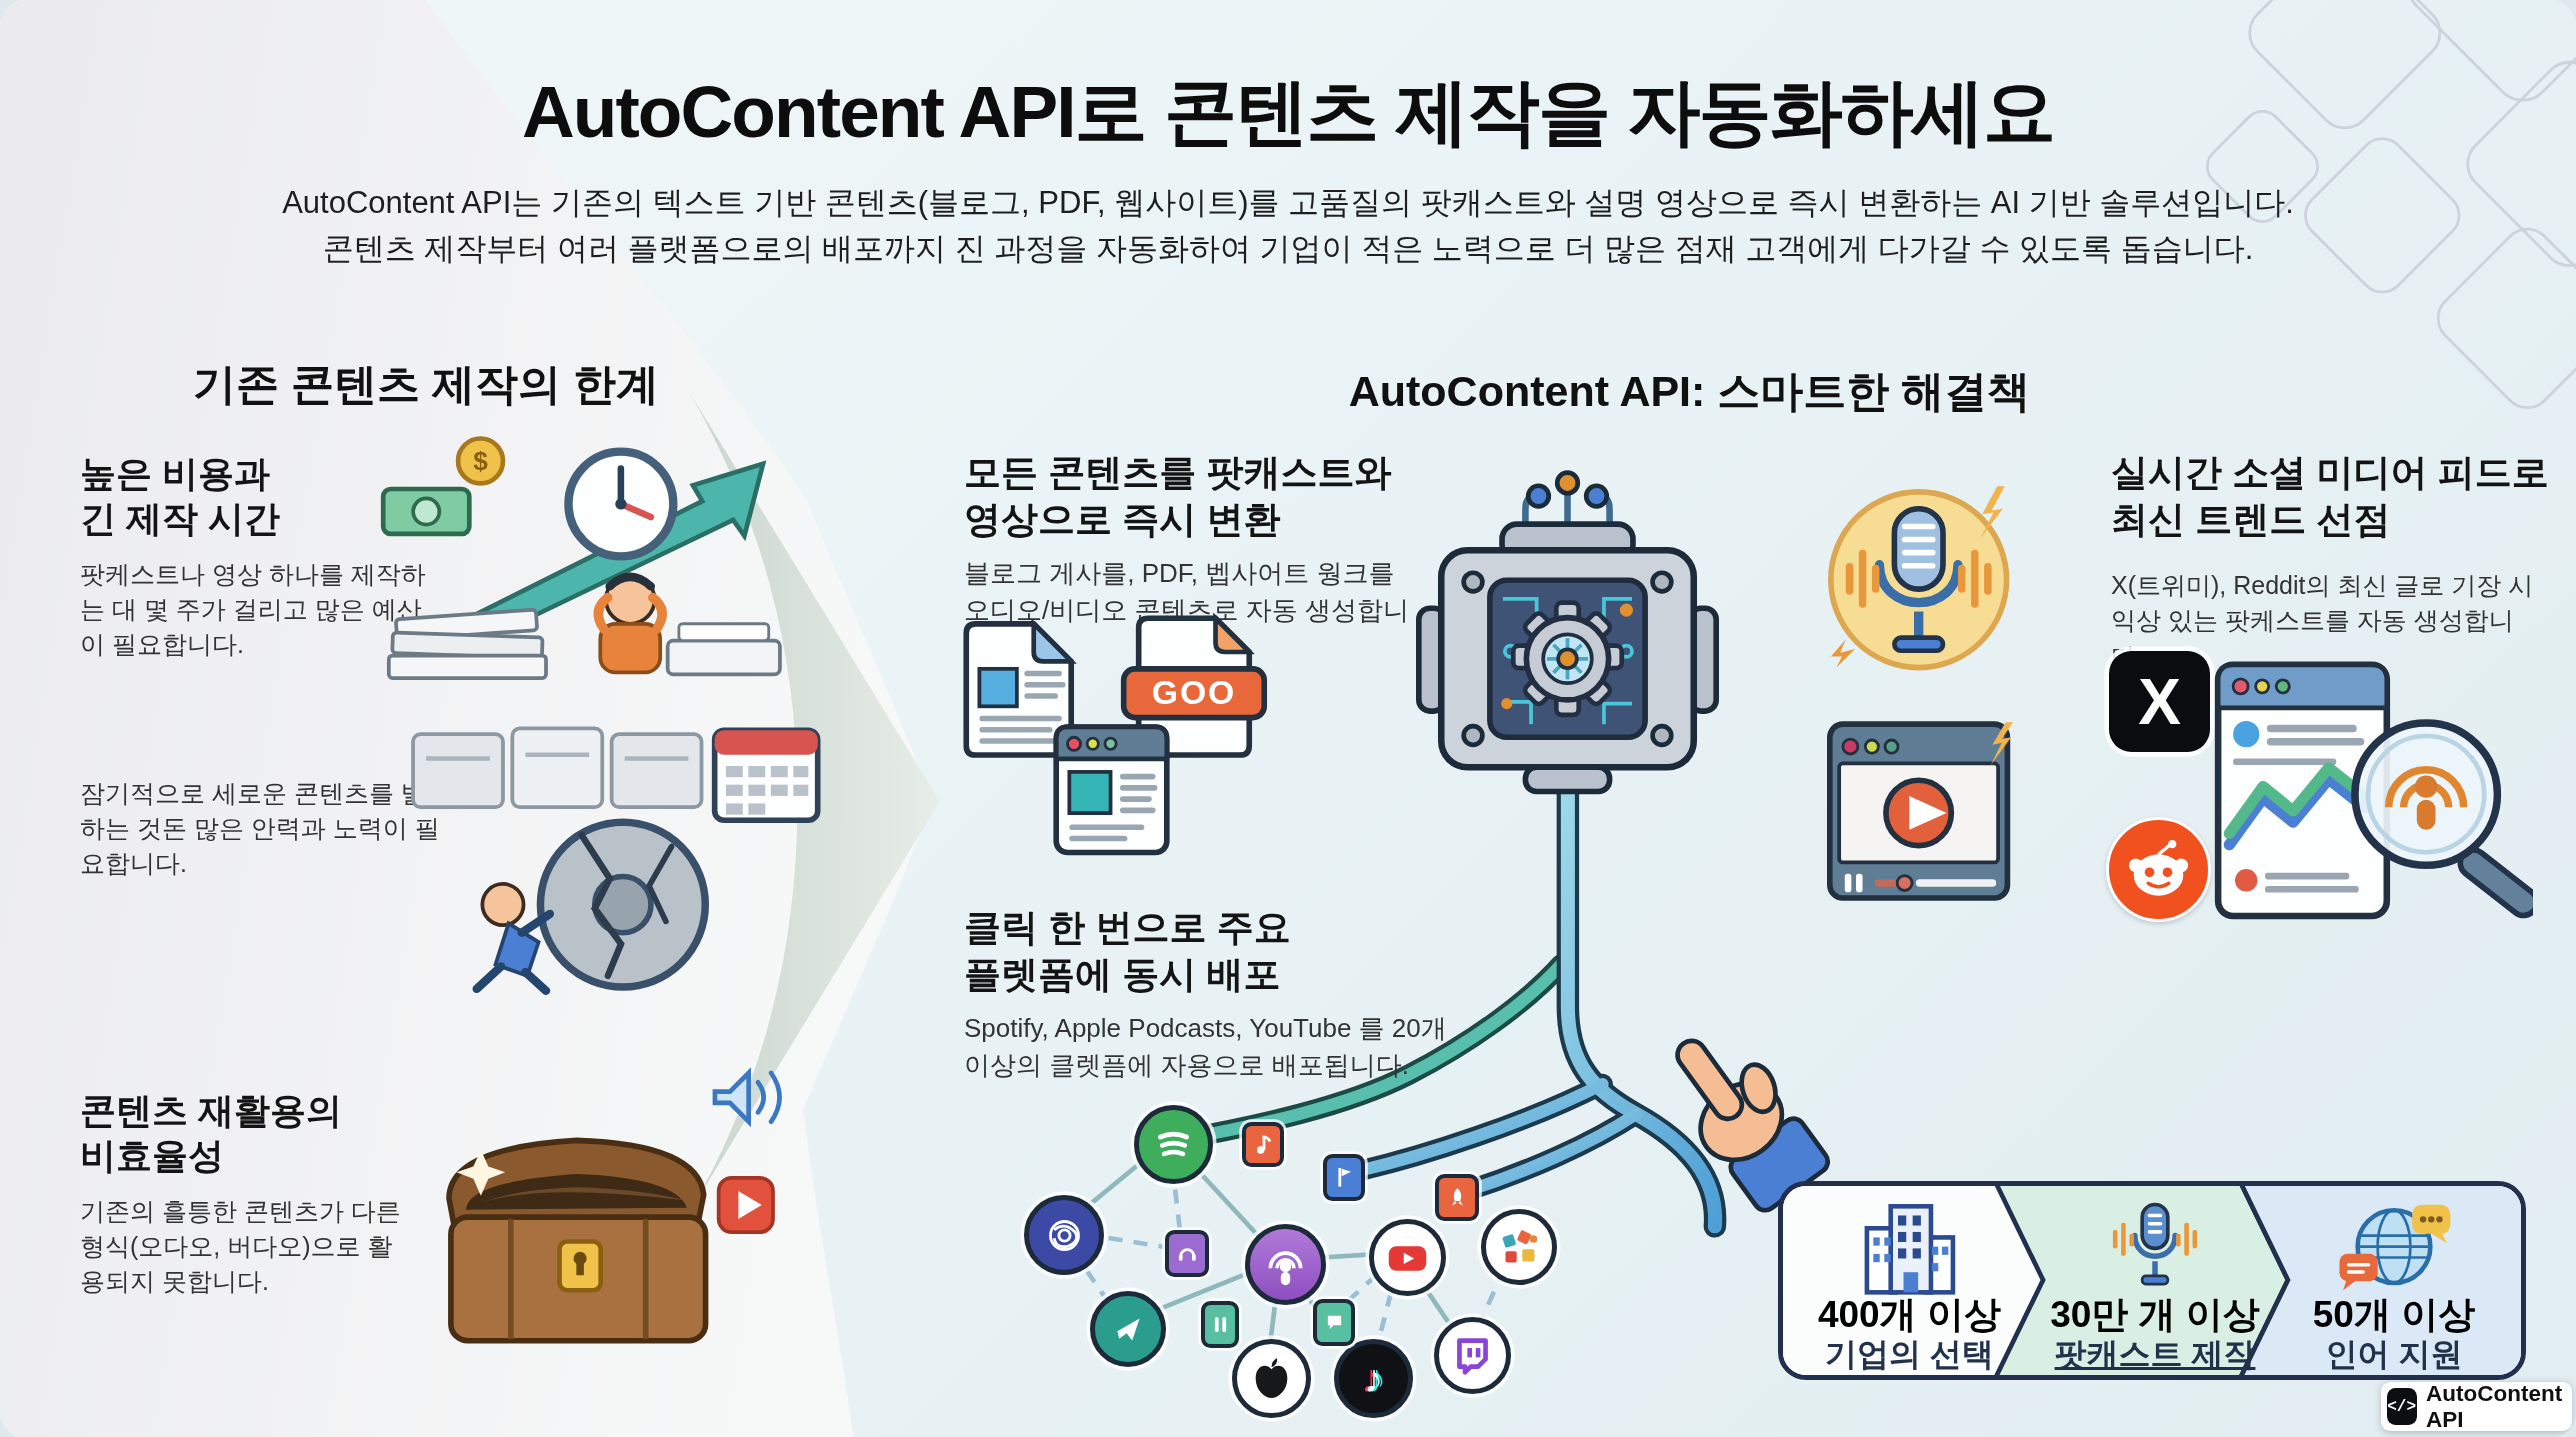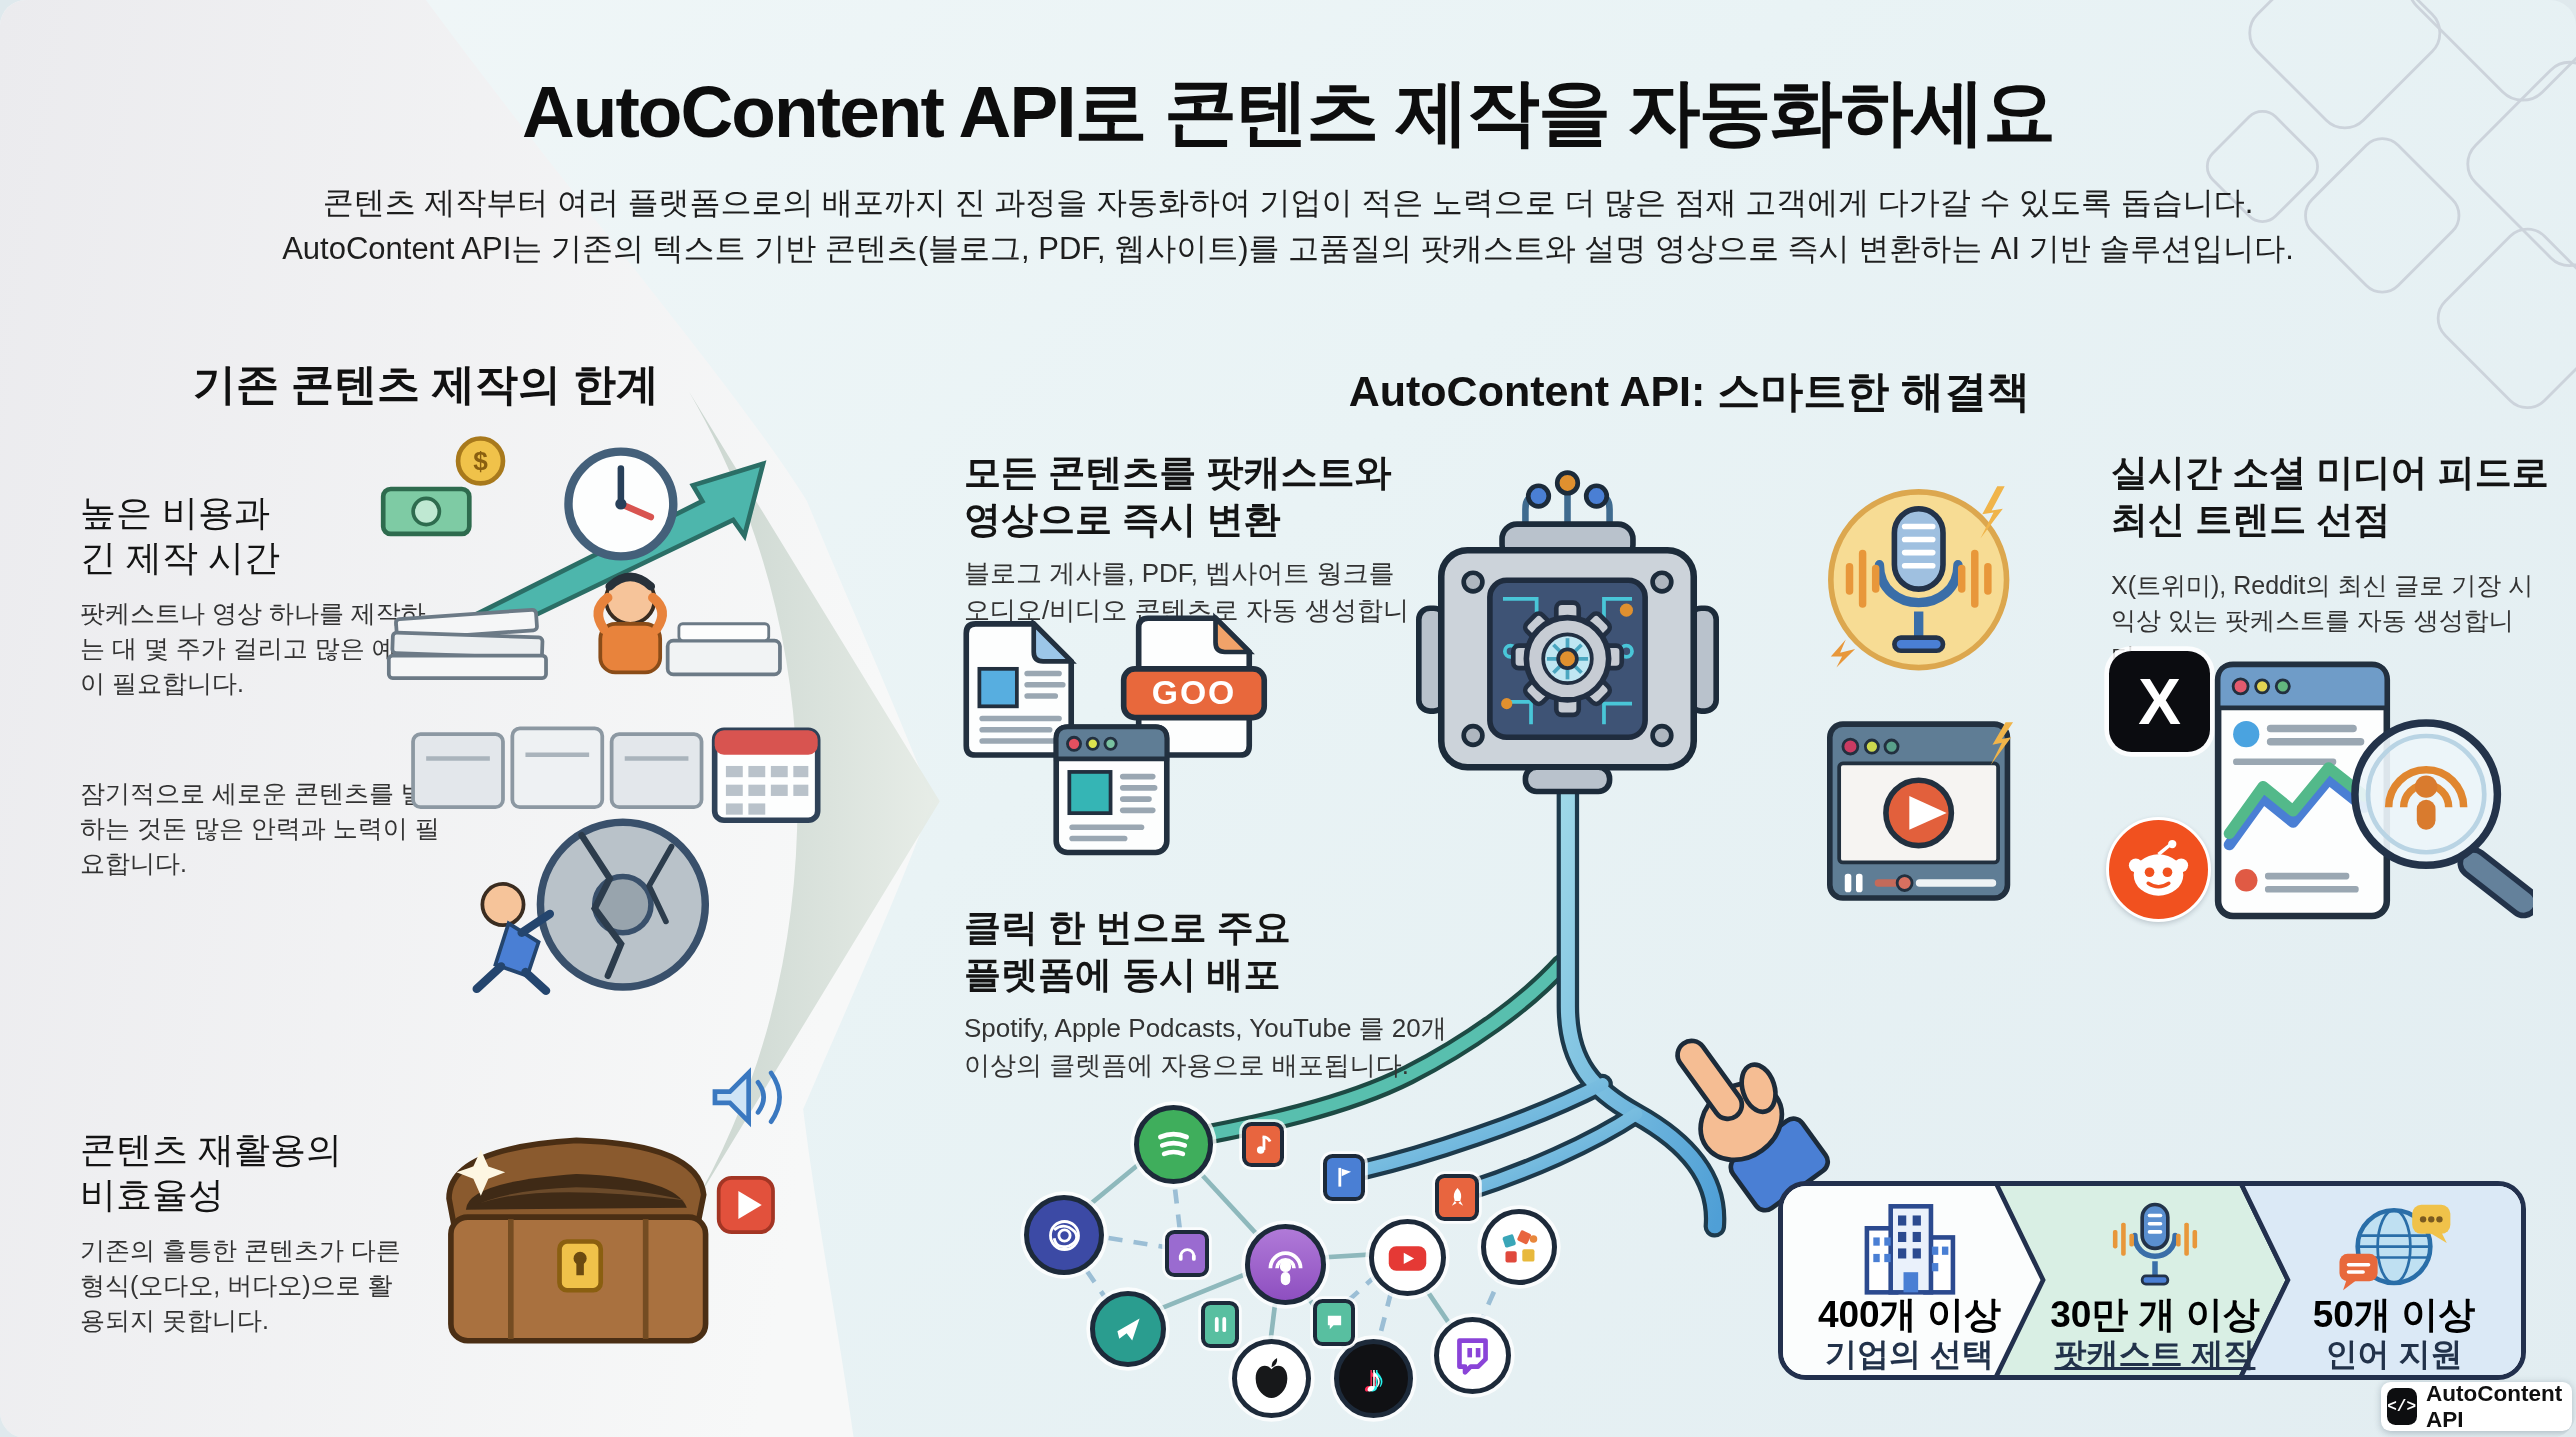--- a/index.html
+++ b/index.html
@@ -5,21 +5,21 @@
   html,body{margin:0;padding:0;background:#dfe9ed;}
   .canvas{position:relative;width:2576px;height:1438px;overflow:hidden;
     background:linear-gradient(135deg,#f1f7f8 0%,#e9f3f5 45%,#e2edf1 100%);
     font-family:"Liberation Sans","DejaVu Sans",sans-serif;color:#161616;border-radius:26px;}
   .abs{position:absolute;}
   .ctr{text-align:center;}
   h1,h2,h3,p{margin:0;}
   .head1{font-size:73px;font-weight:800;letter-spacing:-1.9px;color:#0d0d0d;}
   .sub{font-size:31px;line-height:46px;color:#1e1e1e;font-weight:500;}
   .sec-title{font-size:43px;font-weight:800;color:#111;}
-  .item-h{font-size:36px;font-weight:400;line-height:1.26;color:#141414;margin-top:39px;}
+  .item-h{font-size:36px;font-weight:700;line-height:1.26;color:#141414;}
   .item-b{font-size:25px;line-height:1.4;color:#333;font-weight:500;}
   .feature-h{font-size:37px;font-weight:800;line-height:1.28;color:#141414;}
   .feature-b{font-size:26px;line-height:1.42;color:#333;font-weight:500;}
   .pcirc{position:absolute;border-radius:50%;border:5.6px solid #1d2a3a;background:#fff;
     display:flex;align-items:center;justify-content:center;box-shadow:0 0 0 3.7px rgba(255,255,255,.8);}
   .pnode{position:absolute;border-radius:9.4px;border:4.7px solid #1d2a3a;
     display:flex;align-items:center;justify-content:center;box-shadow:0 0 0 2.8px rgba(255,255,255,.8);}
   .stats-box{position:absolute;left:1778px;top:1181px;width:738px;height:189px;
     border:5.6px solid #22304d;border-radius:28px;background:#fbfdfd;overflow:hidden;}
   .stat-block{position:absolute;top:0;height:189px;display:flex;flex-direction:column;
@@ -100,22 +100,22 @@
       <path d="M1748,1190 C1700,1222 1630,1252 1568,1272" stroke="#1d3a4c" stroke-width="22"></path>
       <path d="M1712,1158 C1630,1200 1520,1235 1455,1250" stroke="#1d3a4c" stroke-width="22"></path>
       <path d="M1675,838 L1675,1075 C1675,1135 1702,1165 1748,1190 C1802,1220 1836,1258 1832,1310" stroke="url(#pg)" stroke-width="15"></path>
       <path d="M1748,1190 C1700,1222 1630,1252 1568,1272" stroke="url(#pg)" stroke-width="13"></path>
       <path d="M1712,1158 C1630,1200 1520,1235 1455,1250" stroke="url(#pg)" stroke-width="13"></path>
     </g>
   </svg>
 
   <h1 class="abs ctr head1" style="left:0;top:64px;width:2576px;">AutoContent API로 콘텐츠 제작을 자동화하세요</h1>
   <div class="abs ctr" style="left:187px;top:180px;width:2202px;">
+    <p class="sub">AutoContent API는 기존의 텍스트 기반 콘텐츠(블로그, PDF, 웹사이트)를 고품질의 팟캐스트와 설명 영상으로 즉시 변환하는 AI 기반 솔루션입니다.</p>
     <p class="sub">콘텐츠 제작부터 여러 플랫폼으로의 배포까지 진 과정을 자동화하여 기업이 적은 노력으로 더 많은 점재 고객에게 다가갈 수 있도록 돕습니다.</p>
-    <p class="sub">AutoContent API는 기존의 텍스트 기반 콘텐츠(블로그, PDF, 웹사이트)를 고품질의 팟캐스트와 설명 영상으로 즉시 변환하는 AI 기반 솔루션입니다.</p>
   </div>
 
   <h2 class="abs ctr sec-title" style="left:122px;top:356px;width:608px;">기존 콘텐츠 제작의 한계</h2>
 
   <div class="abs" style="left:80px;top:451px;width:356px;">
     <h3 class="item-h"><span>높은 비용과</span><br>
       <span>긴 제작 시간</span></h3>
     <p class="item-b" style="margin-top:15px;width:346px;">팟케스트나 영상 하나를 제작하는 대 몇 주가 걸리고 많은 예산이 필요합니다.</p>
   </div>
 

